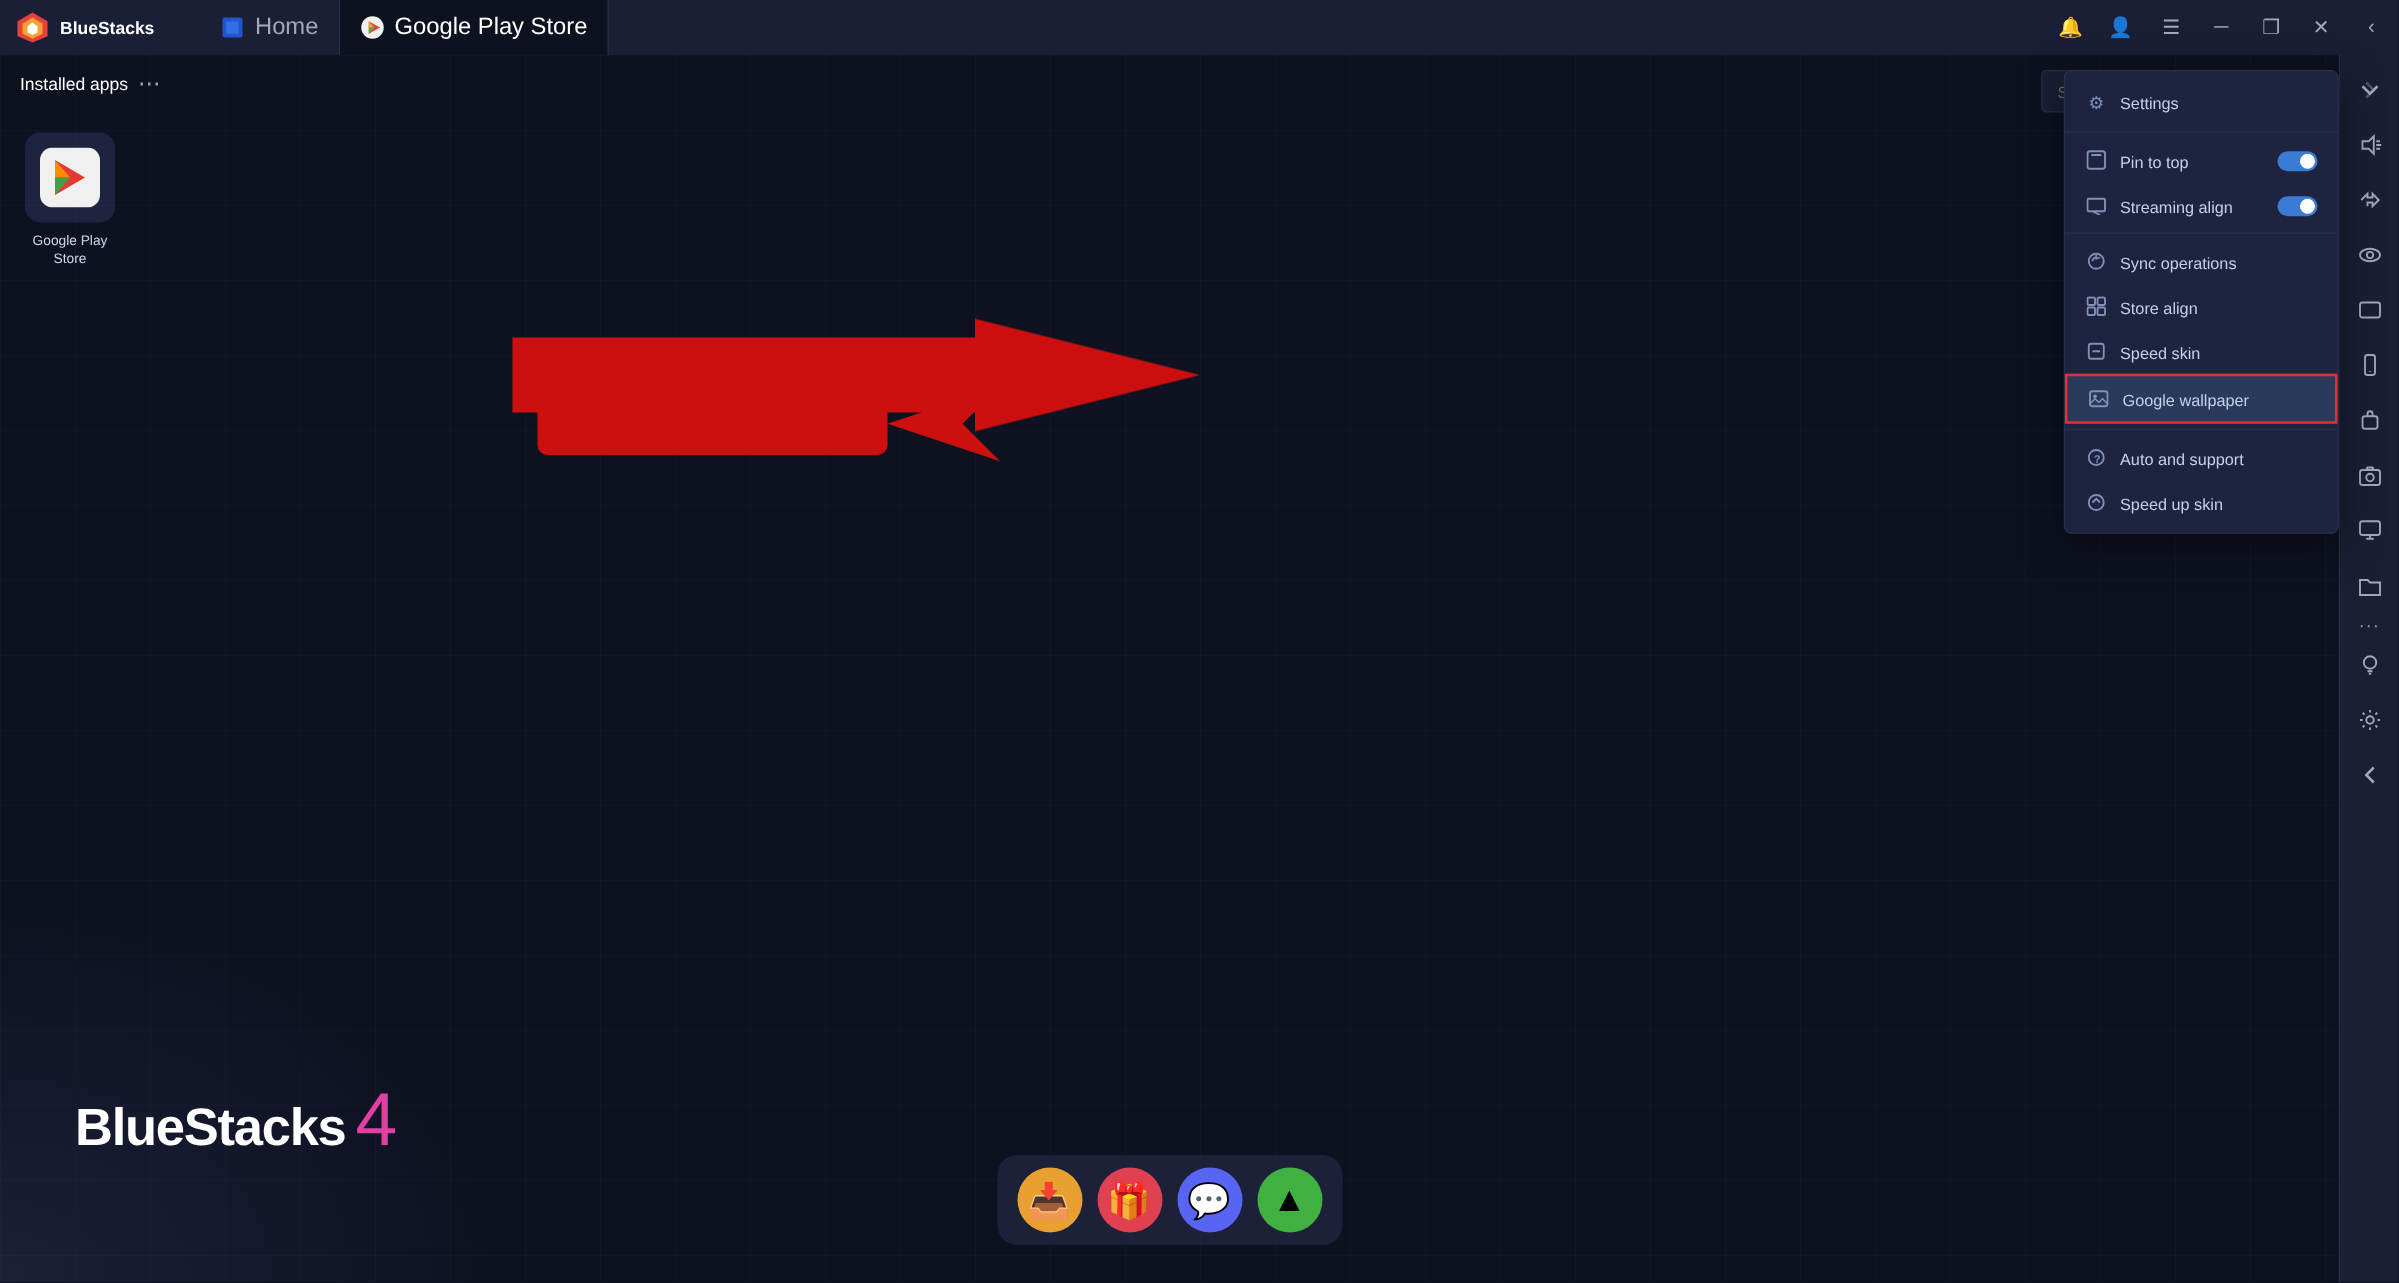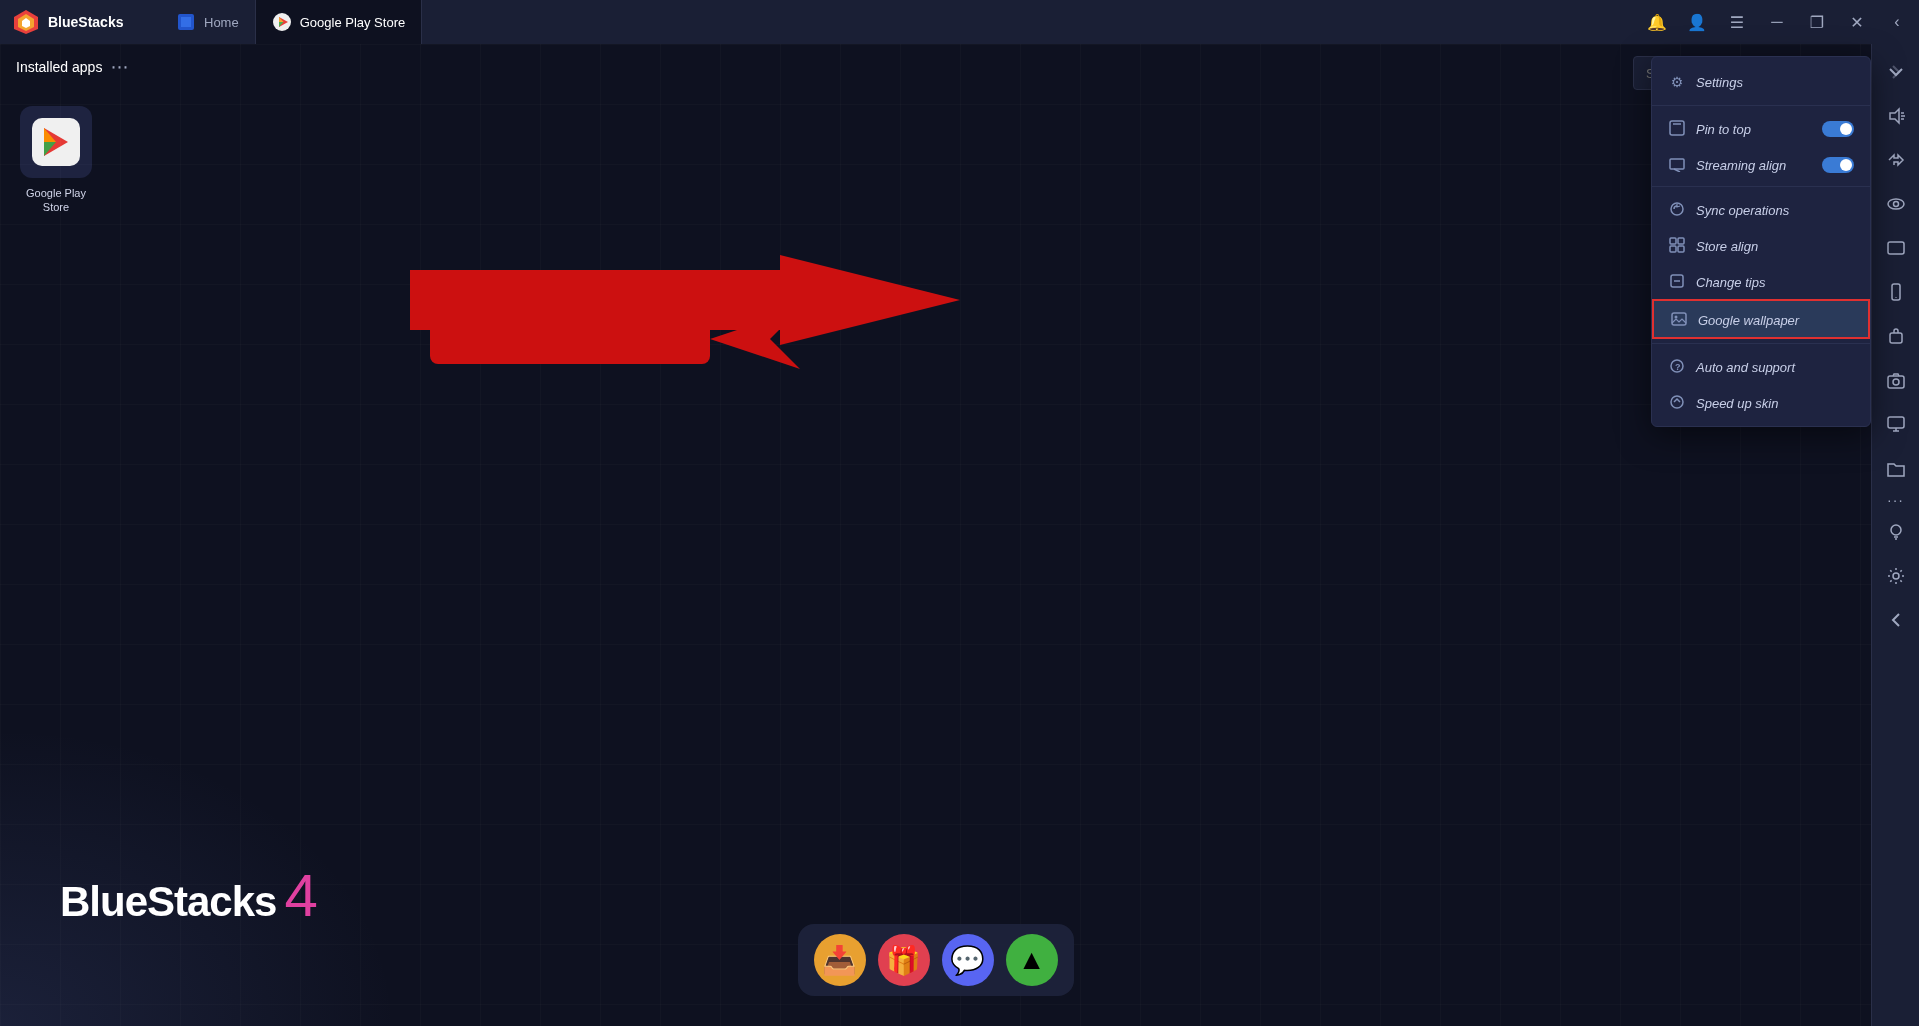--- a/index.html
+++ b/index.html
@@ -38,21 +38,21 @@
       font-weight: 600;
     }
     .tab {
       display: flex;
       align-items: center;
       height: 44px;
       padding: 0 16px;
       gap: 8px;
       cursor: pointer;
       color: #a0a8c0;
-      font-size: 13px;
+      font-size: 19px;
       border-right: 1px solid #2a2f48;
     }
     .tab.active {
       background: #0e1120;
       color: #ffffff;
     }
     .tab-icon {
       width: 20px;
       height: 20px;
     }
@@ -304,21 +304,20 @@
       height: 18px;
       display: flex;
       align-items: center;
       justify-content: center;
       color: #8090b8;
       font-size: 14px;
       flex-shrink: 0;
     }
     .menu-item-label {
       flex: 1;
-      font-style: italic;
     }
     .toggle-switch {
       width: 32px;
       height: 16px;
       background: #3a7bd5;
       border-radius: 8px;
       position: relative;
       flex-shrink: 0;
     }
     .toggle-switch::after {
@@ -527,21 +526,21 @@
       <span class="menu-item-label">Store align</span>
     </div>
 
     <div class="menu-item">
       <span class="menu-icon">
         <svg width="16" height="16" viewBox="0 0 16 16" fill="none">
             <rect x="2" y="2" width="12" height="12" rx="2" stroke="#8090b8" stroke-width="1.5"></rect>
             <line x1="5" y1="8" x2="11" y2="8" stroke="#8090b8" stroke-width="1.5"></line>
           </svg>
       </span>
-      <span class="menu-item-label">Change tips</span>
+      <span class="menu-item-label">Speed skin</span>
     </div>
 
     <div class="menu-item highlighted">
       <span class="menu-icon">
         <svg width="16" height="16" viewBox="0 0 16 16" fill="none">
             <rect x="1" y="2" width="14" height="12" rx="2" stroke="#8090b8" stroke-width="1.5"></rect>
             <circle cx="5" cy="6" r="1.5" fill="#8090b8"></circle>
             <polyline points="1,12 5,8 8,11 11,8 15,12" stroke="#8090b8" stroke-width="1.2" fill="none"></polyline>
           </svg>
       </span>

